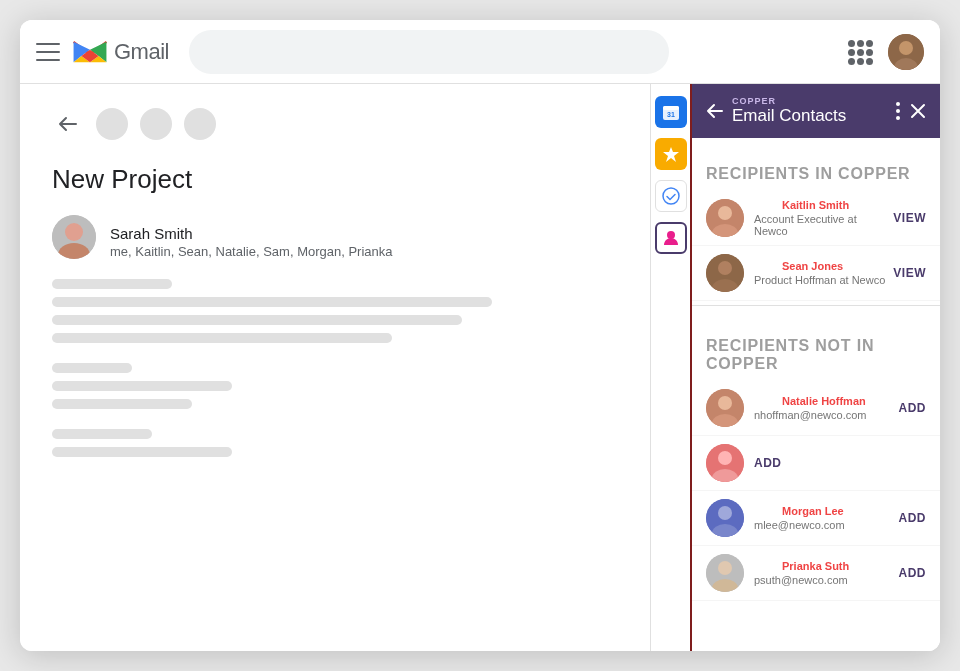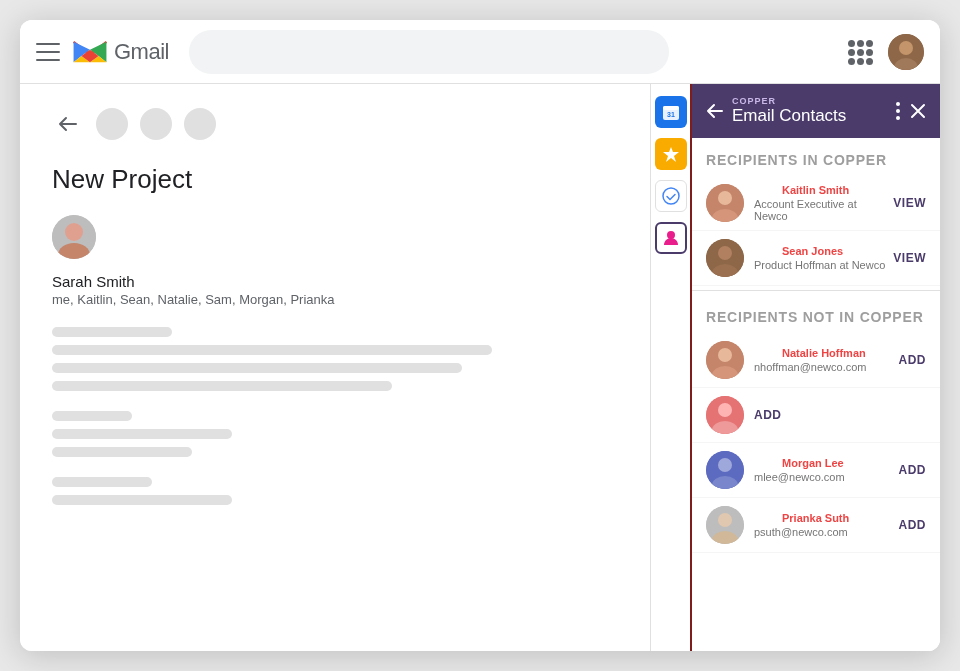--- a/index.html
+++ b/index.html
@@ -141,24 +141,23 @@
       border-radius: 50%;
     }
     .email-subject {
       font-size: 26px;
       font-weight: 400;
       color: #202124;
       margin-bottom: 20px;
     }
     .email-sender-row {
       display: flex;
-      align-items: flex-start;
+      align-items: flex-end;
       gap: 14px;
       margin-bottom: 20px;
-      flex-direction: column;
     }
     .sender-avatar {
       width: 44px;
       height: 44px;
       border-radius: 50%;
       background: #bdbdbd;
       overflow: hidden;
       flex-shrink: 0;
     }
     .sender-info {}
@@ -240,26 +239,26 @@
       align-items: center;
     }
 
     
     .copper-content {
       flex: 1;
       overflow-y: auto;
       background: #fff;
     }
     .section-label {
-      font-size: 14px;
+      font-size: 16px;
       font-weight: 700;
       color: #9e9e9e;
       text-transform: uppercase;
       letter-spacing: 0.8px;
-      padding: 14px 14px 8px;
+      padding: 27px 14px 8px;
     }
     .contact-row {
       display: flex;
       align-items: center;
       padding: 8px 14px;
       border-bottom: 1px solid #f5f5f5;
     }
     .contact-avatar {
       width: 38px;
       height: 38px;

